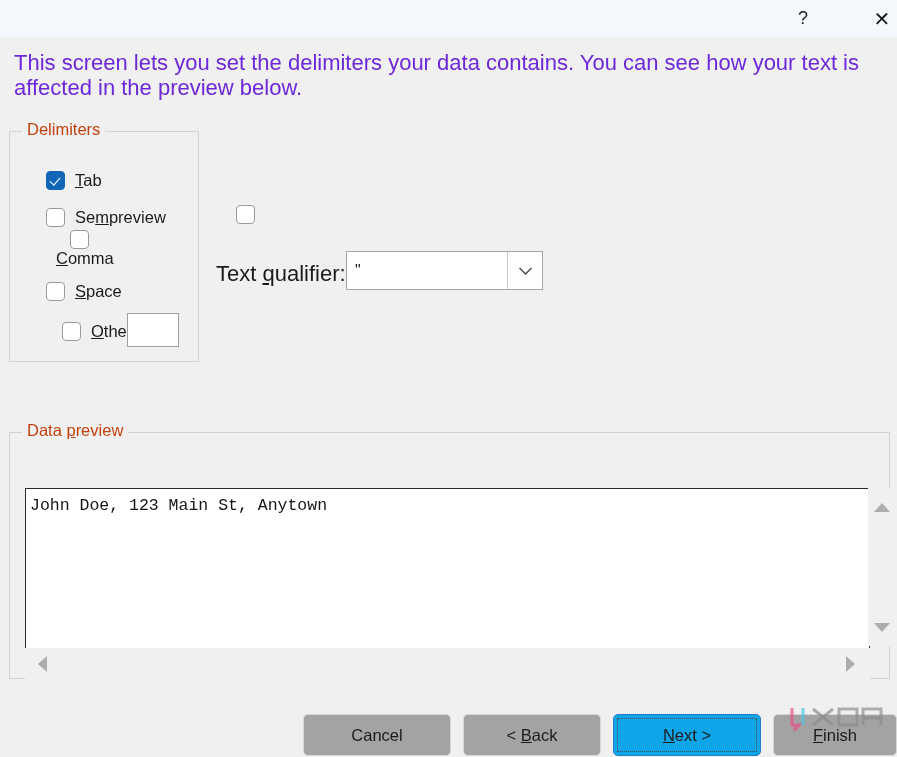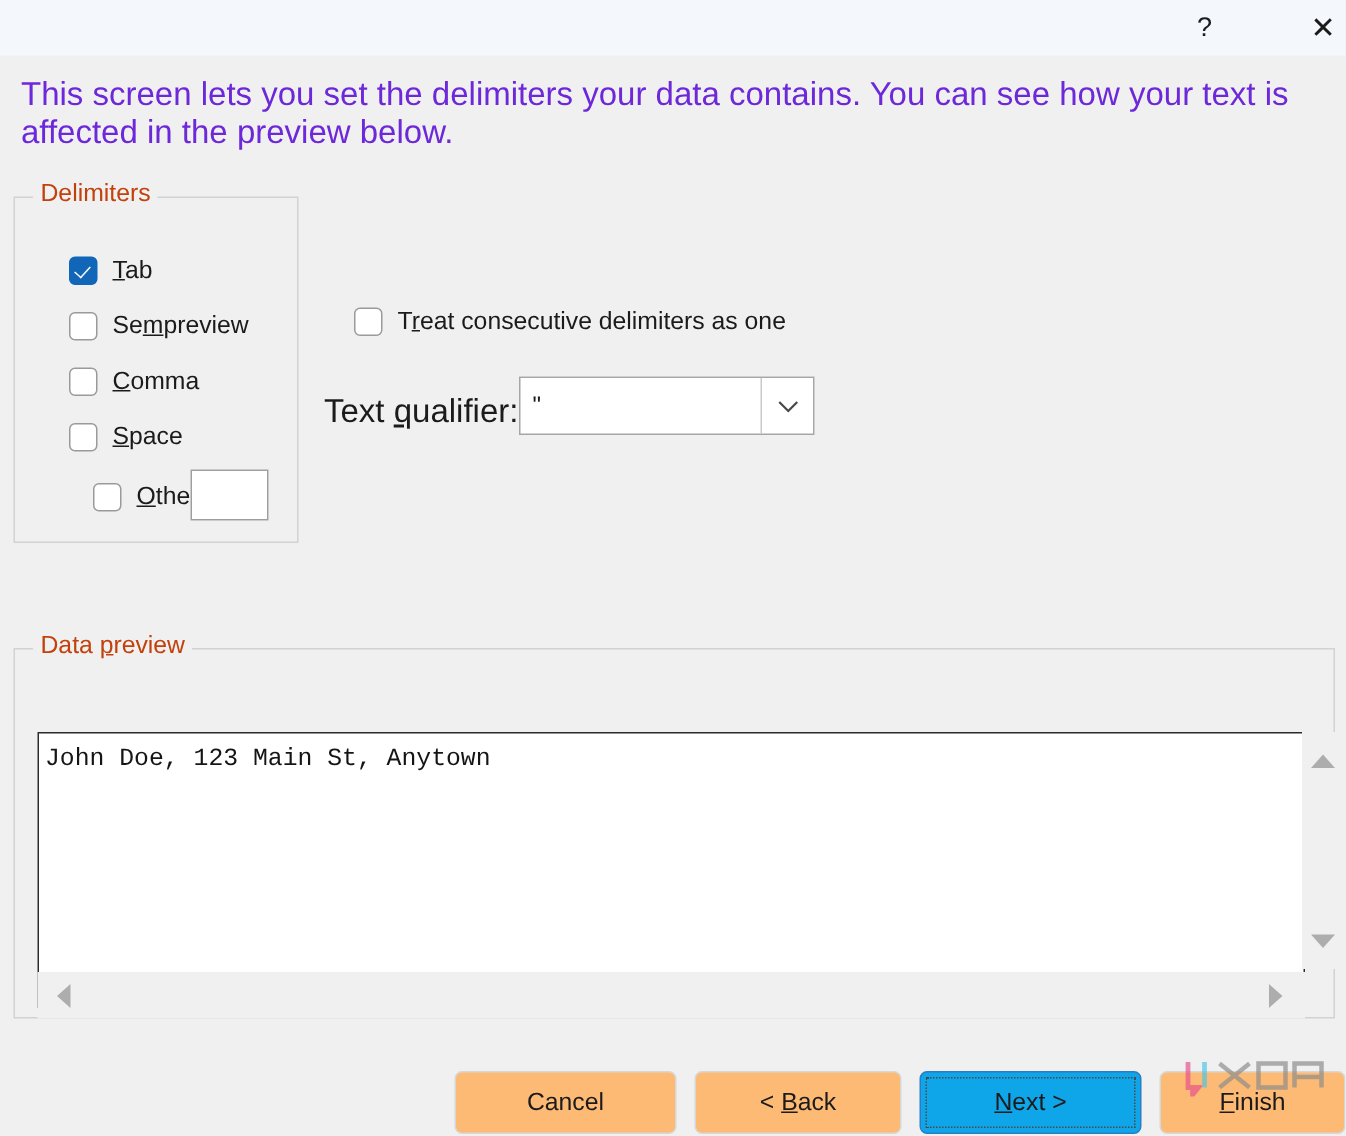--- a/index.html
+++ b/index.html
@@ -126,21 +126,21 @@
   .cb-label {
     margin-left: 10px;
     font-size: 16.5px;
     color: #1b1b1b;
     white-space: nowrap;
   }
   .cb-label u { text-decoration: underline; text-underline-offset: 1px; }
 
   #cb-tab        { left: 26px; top: 169px; }
   #cb-semicolon  { left: 26px; top: 206px; }
-  #cb-comma      { left: 26px; top: 243px; }
+  #cb-comma      { left: 26px; top: 230px; flex-direction: column; }
   #cb-space      { left: 26px; top: 280px; }
   #cb-other      { left: 42px; top: 320px; }
 
   #other-input {
     position: absolute;
     left: 127px;
     top: 313px;
     width: 52px;
     height: 34px;
     background: #ffffff;
@@ -244,21 +244,21 @@
   .tri-up    { border-left: 8px solid transparent; border-right: 8px solid transparent; border-bottom: 9px solid #adadad; }
   .tri-down  { border-left: 8px solid transparent; border-right: 8px solid transparent; border-top: 9px solid #adadad; }
   .tri-left  { border-top: 8px solid transparent; border-bottom: 8px solid transparent; border-right: 9px solid #adadad; }
   .tri-right { border-top: 8px solid transparent; border-bottom: 8px solid transparent; border-left: 9px solid #adadad; }
 
   
   .btn {
     position: absolute;
     top: 714px;
     height: 42px;
-    background: #fdba74;
+    background: #a3a3a3;
     border: 1px solid #d7d7d7;
     border-radius: 5px;
     box-sizing: border-box;
     display: flex;
     align-items: center;
     justify-content: center;
     font-size: 16.5px;
     color: #1b1b1b;
     white-space: nowrap;
   }
@@ -330,21 +330,20 @@
 
 <div class="cb-row" id="cb-other">
   <span class="cb-box"></span>
   <span class="cb-label"><span></span><u>O</u><span>ther:</span></span>
 </div>
 
 <div id="other-input"></div>
 
 <div class="cb-row" id="cb-consecutive">
   <span class="cb-box"></span>
-  <span class="cb-label"><span>T</span><u>r</u><span>eat consecutive delimiters as one</span></span>
 </div>
 
 <div id="text-qualifier-label"><span>Text </span><u>q</u><span>ualifier:</span></div>
 
 <div id="text-qualifier-combo">
   <div id="text-qualifier-value">"</div>
   <div id="text-qualifier-arrow">
     <svg width="15" height="10" viewBox="0 0 15 10" aria-hidden="true">
       <path d="M1.5 2 L7.5 8 L13.5 2" fill="none" stroke="#4a4a4a" stroke-width="1.5"></path>
     </svg>

